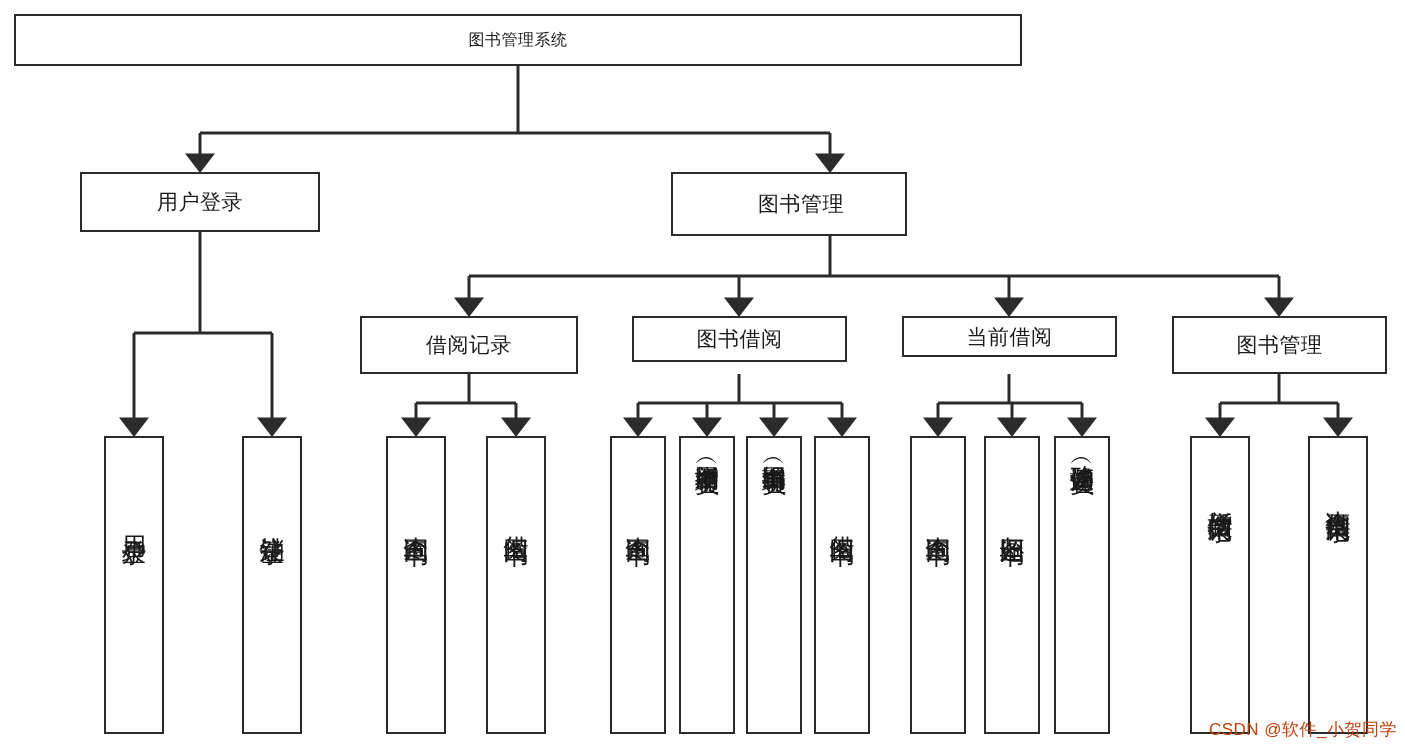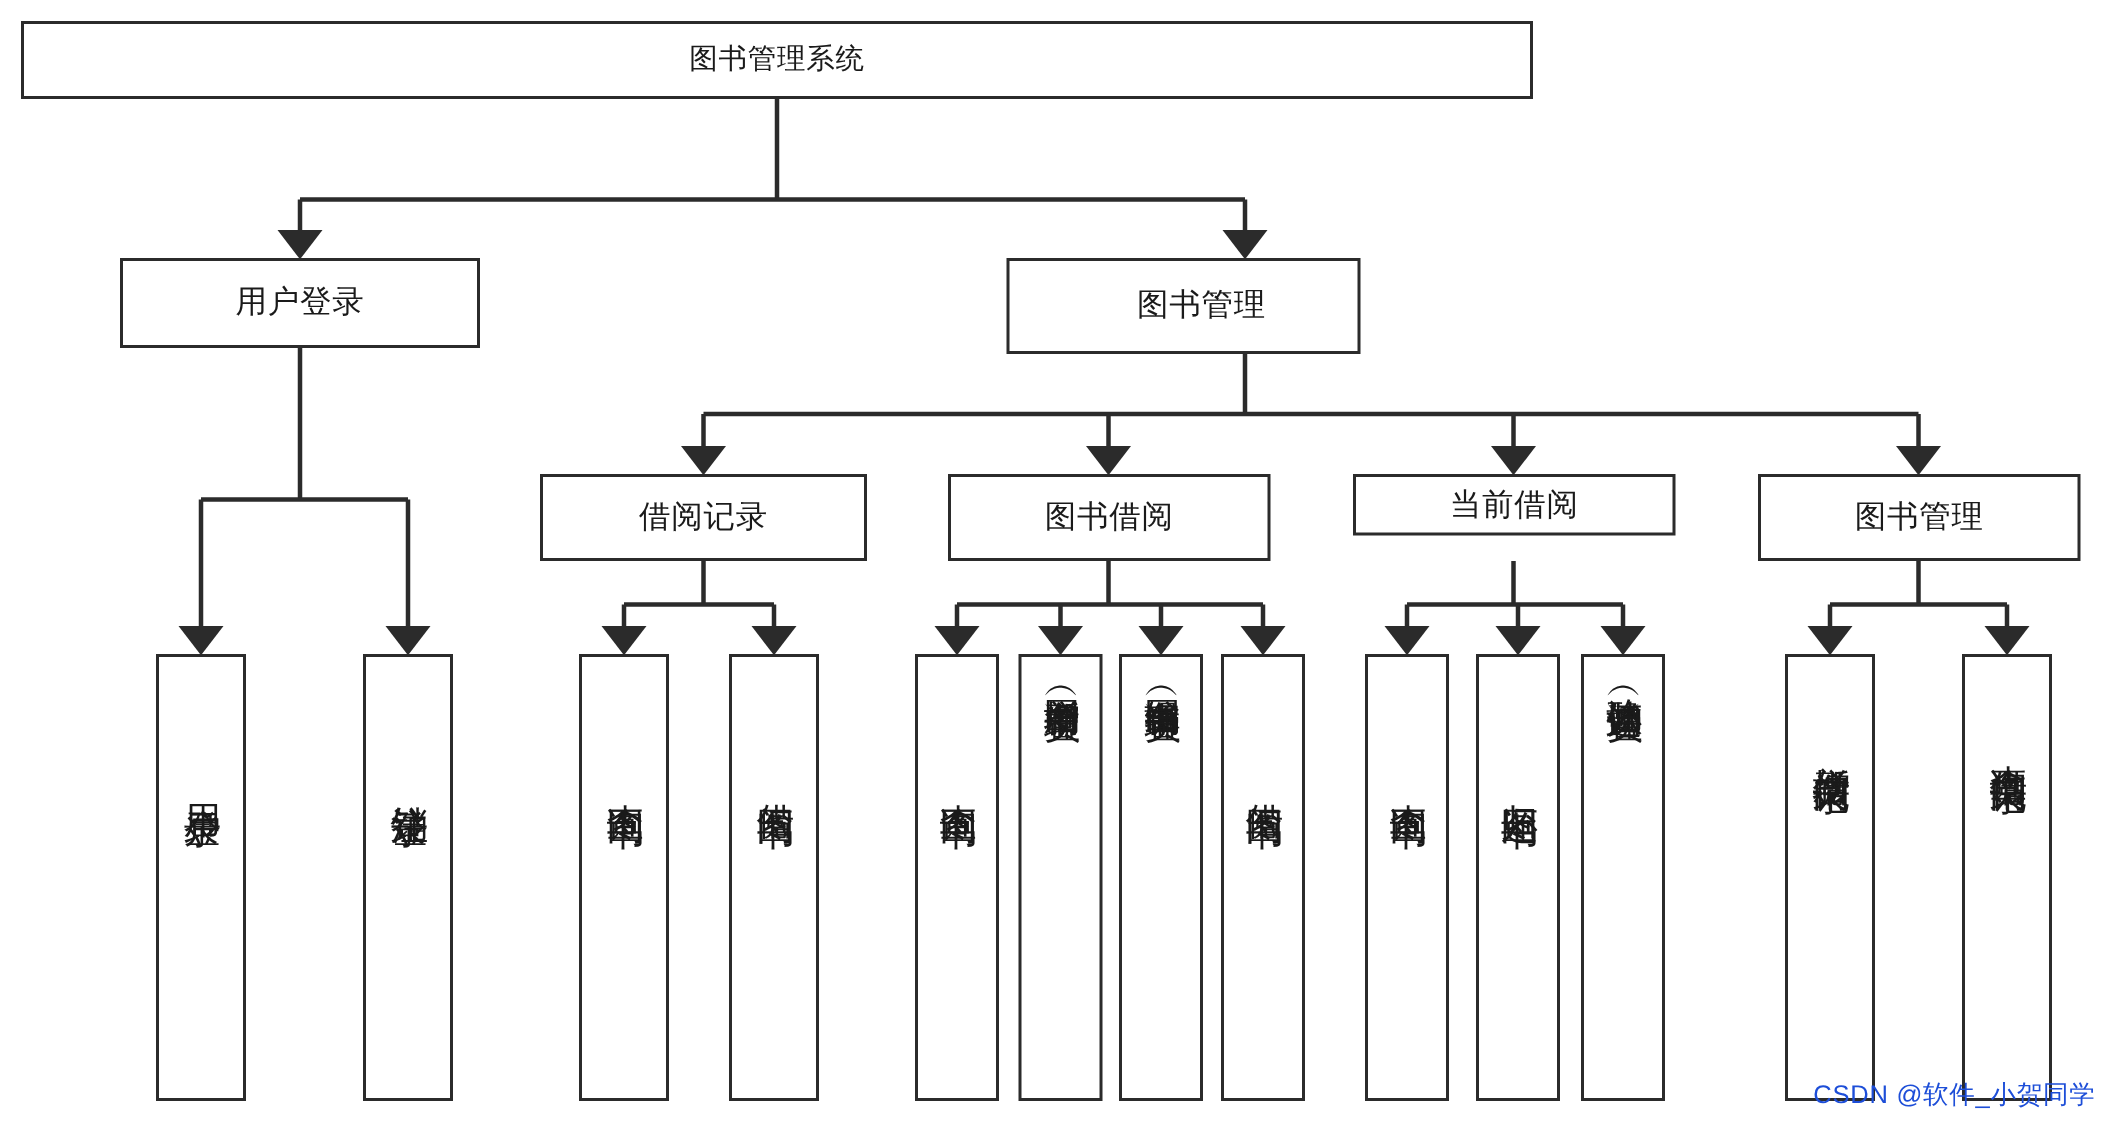--- a/index.html
+++ b/index.html
@@ -39,21 +39,21 @@
     display: block;
     text-align: center;
     line-height: 1.02;
   }
   .node.horiz .label {
     writing-mode: horizontal-tb;
     font-size: 21px;
     letter-spacing: 0.5px;
   }
   .node.root .label {
-    font-size: 19px;
+    font-size: 16px;
   }
   .node.vert {
     align-items: flex-start;
     justify-content: center;
     padding-top: 6px;
   }
   .node.vert .label {
     writing-mode: vertical-rl;
     text-orientation: upright;
     font-size: 25px;
@@ -70,21 +70,21 @@
   .node.vert.tall .label {
     margin-top: 2px;
     letter-spacing: 1px;
     font-size: 24px;
   }
   .watermark {
     position: absolute;
     right: 8px;
     bottom: 6px;
     font-size: 17px;
-    color: #1d4ed8;
+    color: #c2410c;
     letter-spacing: 0.5px;
     white-space: nowrap;
   }
 </style>
 </head>
 <body>
 
 <div id="canvas">
 
   <svg id="wires" viewBox="0 0 1405 747">
@@ -143,21 +143,21 @@
       </div>
       <div class="node horiz" style="left: 80px; top: 172px; width: 240px; height: 60px;">
         <span class="label">用户登录</span>
       </div>
       <div class="node horiz" style="left: 671px; top: 172px; width: 236px; height: 64px; padding-left: 24px;">
         <span class="label">图书管理</span>
       </div>
       <div class="node horiz" style="left: 360px; top: 316px; width: 218px; height: 58px;">
         <span class="label">借阅记录</span>
       </div>
-      <div class="node horiz" style="left: 632px; top: 316px; width: 215px; height: 58px;">
+      <div class="node horiz" style="left: 632px; top: 316px; width: 215px; height: 46px;">
         <span class="label">图书借阅</span>
       </div>
       <div class="node horiz" style="left: 902px; top: 316px; width: 215px; height: 41px;">
         <span class="label">当前借阅</span>
       </div>
       <div class="node horiz" style="left: 1172px; top: 316px; width: 215px; height: 58px;">
         <span class="label">图书管理</span>
       </div>
       <div class="node vert short" style="left: 104px; top: 436px; width: 60px; height: 298px;">
         <span class="label">用户登录</span>

